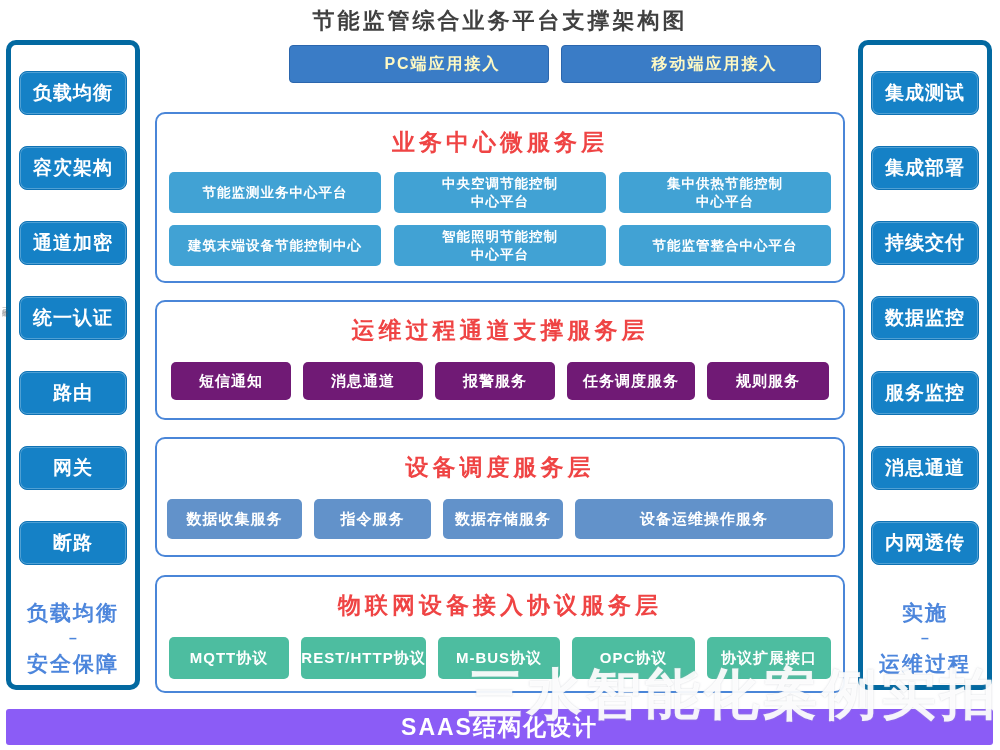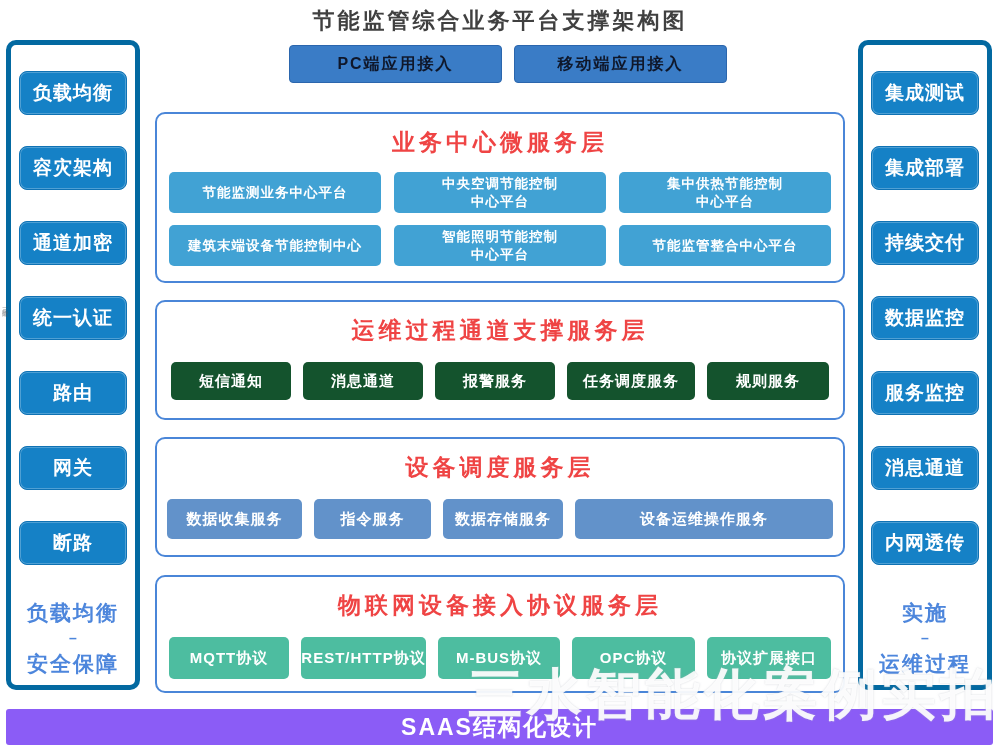--- a/index.html
+++ b/index.html
@@ -9,22 +9,22 @@
     font-family:"Liberation Sans","DejaVu Sans",sans-serif;
   }
   
   .page-title{
     position:absolute;left:0;top:6px;width:100%;text-align:center;
     font-size:22px;font-weight:bold;color:#404040;letter-spacing:3px;
   }
   .access-row{position:absolute;left:289px;top:45px;display:flex;gap:12px;}
   .access-btn{
     width:211px;height:36px;background:#3a7cc6;border:1px solid #2b66ad;
-    border-radius:4px;color:#0f172a;font-weight:bold;font-size:16px;
-    display:flex;align-items:center;justify-content:center;letter-spacing:2px;
+    border-radius:4px;color:#fef9c3;font-weight:bold;font-size:16px;
+    display:flex;align-items:center;justify-content:center;letter-spacing:2px;padding-left:47px;
   }
   
   .side-panel{
     position:absolute;top:40px;width:134px;height:650px;background:#fff;
     border:5px solid #0369a1;border-radius:10px;box-sizing:border-box;
     display:flex;flex-direction:column;align-items:center;padding-top:26px;
   }
   .side-panel.left{left:6px;}
   .side-panel.right{left:858px;}
   .side-btn{
@@ -51,21 +51,21 @@
   .box-grid{display:grid;grid-template-columns:repeat(3,212px);gap:12px 13px;
     justify-content:center;margin-top:14px;}
   .svc-box{
     color:#fff;font-weight:bold;border-radius:5px;
     display:flex;align-items:center;justify-content:center;text-align:center;
     white-space:pre-line;line-height:1.3;flex:none;box-sizing:border-box;
   }
   .layer1{top:112px;height:171px;}
   .layer1 .svc-box{background:#41a2d4;height:41px;font-size:13.5px;letter-spacing:1px;}
   .layer2{top:300px;height:120px;}
-  .layer2 .svc-box{background:#14532d;height:38px;font-size:15px;letter-spacing:1px;}
+  .layer2 .svc-box{background:#701a75;height:38px;font-size:15px;letter-spacing:1px;}
   .layer3{top:437px;height:120px;}
   .layer3 .svc-box{background:#6292ca;height:40px;font-size:15px;letter-spacing:1px;}
   .layer4{top:575px;height:118px;}
   .layer4 .svc-box{background:#4dbda0;height:42px;font-size:15px;letter-spacing:1px;}
   
   .bottom-bar{
     position:absolute;left:6px;top:709px;width:987px;height:36px;
     background:#8b5cf6;border-radius:3px;color:#fff;font-weight:bold;
     font-size:23px;display:flex;align-items:center;justify-content:center;
     letter-spacing:2px;

